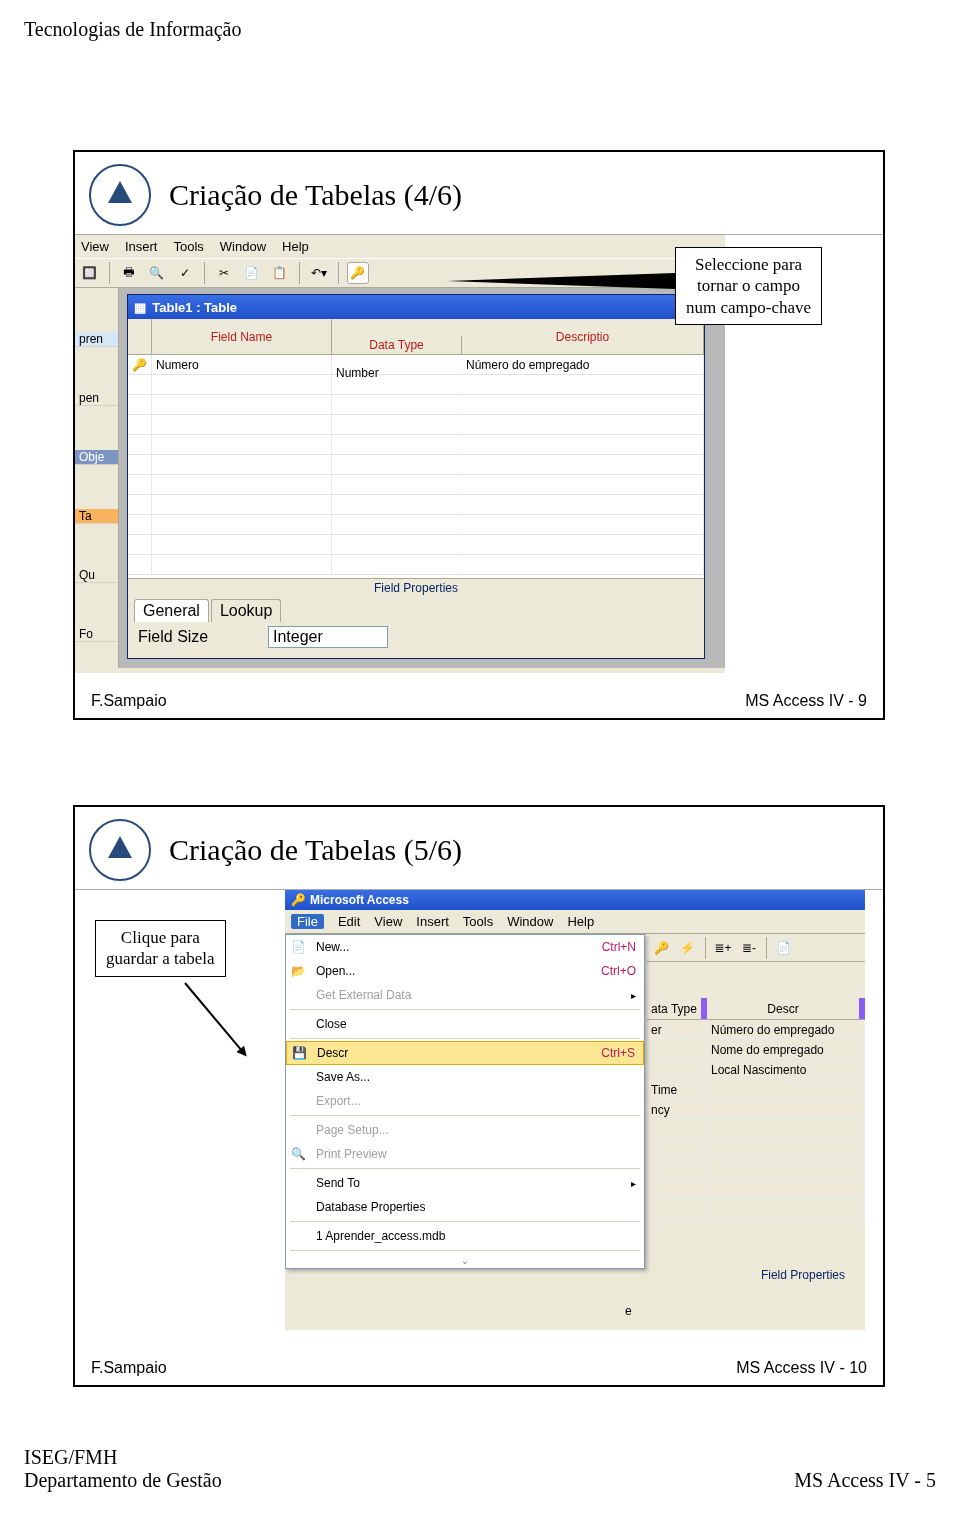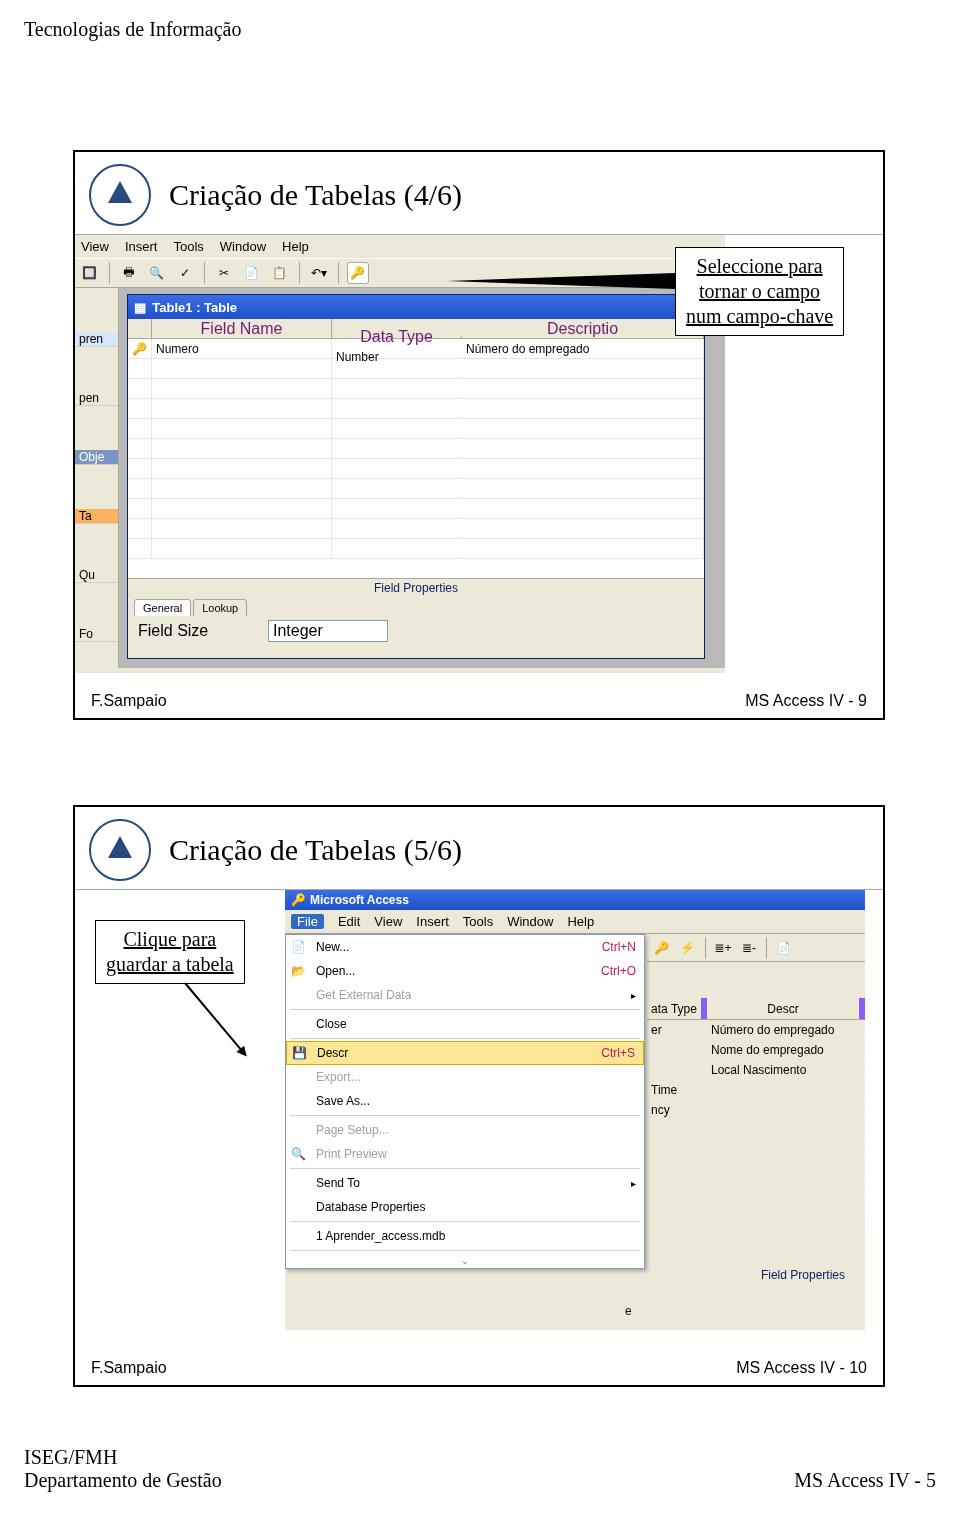--- a/index.html
+++ b/index.html
@@ -138,23 +138,23 @@
     height:24px;
     display:flex; align-items:center;
     padding:0 6px;
     gap:6px;
     font-weight:bold;
   }
   .s1-tablehead {
     display:flex;
     background:#ece9d8;
     border-bottom:1px solid #aca899;
-    font-size:16px;
-    color:#701a75;
-    height:20px;
+    font-size:12px;
+    color:#b91c1c;
+    height:36px;
   }
   .s1-tablehead .col { border-right:1px solid #aca899; display:flex;align-items:center;justify-content:center; }
   .c-sel{width:24px;}
   .c-fn{width:180px;}
   .c-dt{width:130px;margin-top:17px;}
   .c-de{flex:1;}
   .s1-tablerow {
     display:flex; height:20px; font-size:12px;
     border-bottom:1px solid #e3e3e3;
   }
@@ -163,38 +163,37 @@
     position:absolute; left:0; bottom:0; width:100%; height:80px;
     background:#ece9d8;
     border-top:1px solid #aca899;
   }
   .s1-fp-label {
     text-align:center; font-size:12px; color:#0a246a; padding:2px 0;
   }
   .s1-tabs { display:flex; gap:2px; padding:2px 6px;}
   .s1-tab {
     background:#fff; border:1px solid #aca899; border-bottom:none;
-    padding:2px 8px; font-size:11px;
+    padding:2px 8px; font-size:16px;
     border-radius:3px 3px 0 0;
   }
   .s1-tab.inactive { background:#ece9d8; }
   .s1-fprow { display:flex; padding:2px 10px; font-size:16px; gap:20px; align-items:center;}
   .s1-fprow .lbl{width:110px;}
   .s1-fprow .val{background:#fff;border:1px solid #7f9db9;padding:1px 4px;width:120px;}
 
   .callout {
     position:absolute;
     border:1px solid #000;
     background:#fff;
     font-family:"Times New Roman",serif;
-    font-size:20px;
+    font-size:17px;
     padding:6px 10px;
     text-align:center;
     line-height:1.25;
-    text-decoration:underline;
   }
   .arrow-left {
     position:absolute;
     width:0;height:0;
     border-top:8px solid transparent;
     border-bottom:8px solid transparent;
     border-right:30px solid #000;
   }
 
   
@@ -569,27 +568,27 @@
           <div class="dd-item">
             <span class="ico"></span>
             <span class="lbl">Close</span>
           </div>
           <div class="dd-sep"></div>
           <div class="dd-item hl">
             <span class="ico">💾</span>
             <span class="lbl">Descr</span>
             <span class="sc">Ctrl+S</span>
           </div>
+          <div class="dd-item">
+            <span class="ico"></span>
+            <span class="lbl">Save As...</span>
+          </div>
           <div class="dd-item dis">
             <span class="ico"></span>
             <span class="lbl">Export...</span>
-          </div>
-          <div class="dd-item">
-            <span class="ico"></span>
-            <span class="lbl">Save As...</span>
           </div>
           <div class="dd-sep"></div>
           <div class="dd-item dis">
             <span class="ico"></span>
             <span class="lbl">Page Setup...</span>
           </div>
           <div class="dd-item dis">
             <span class="ico">🔍</span>
             <span class="lbl">Print Preview</span>
           </div>

